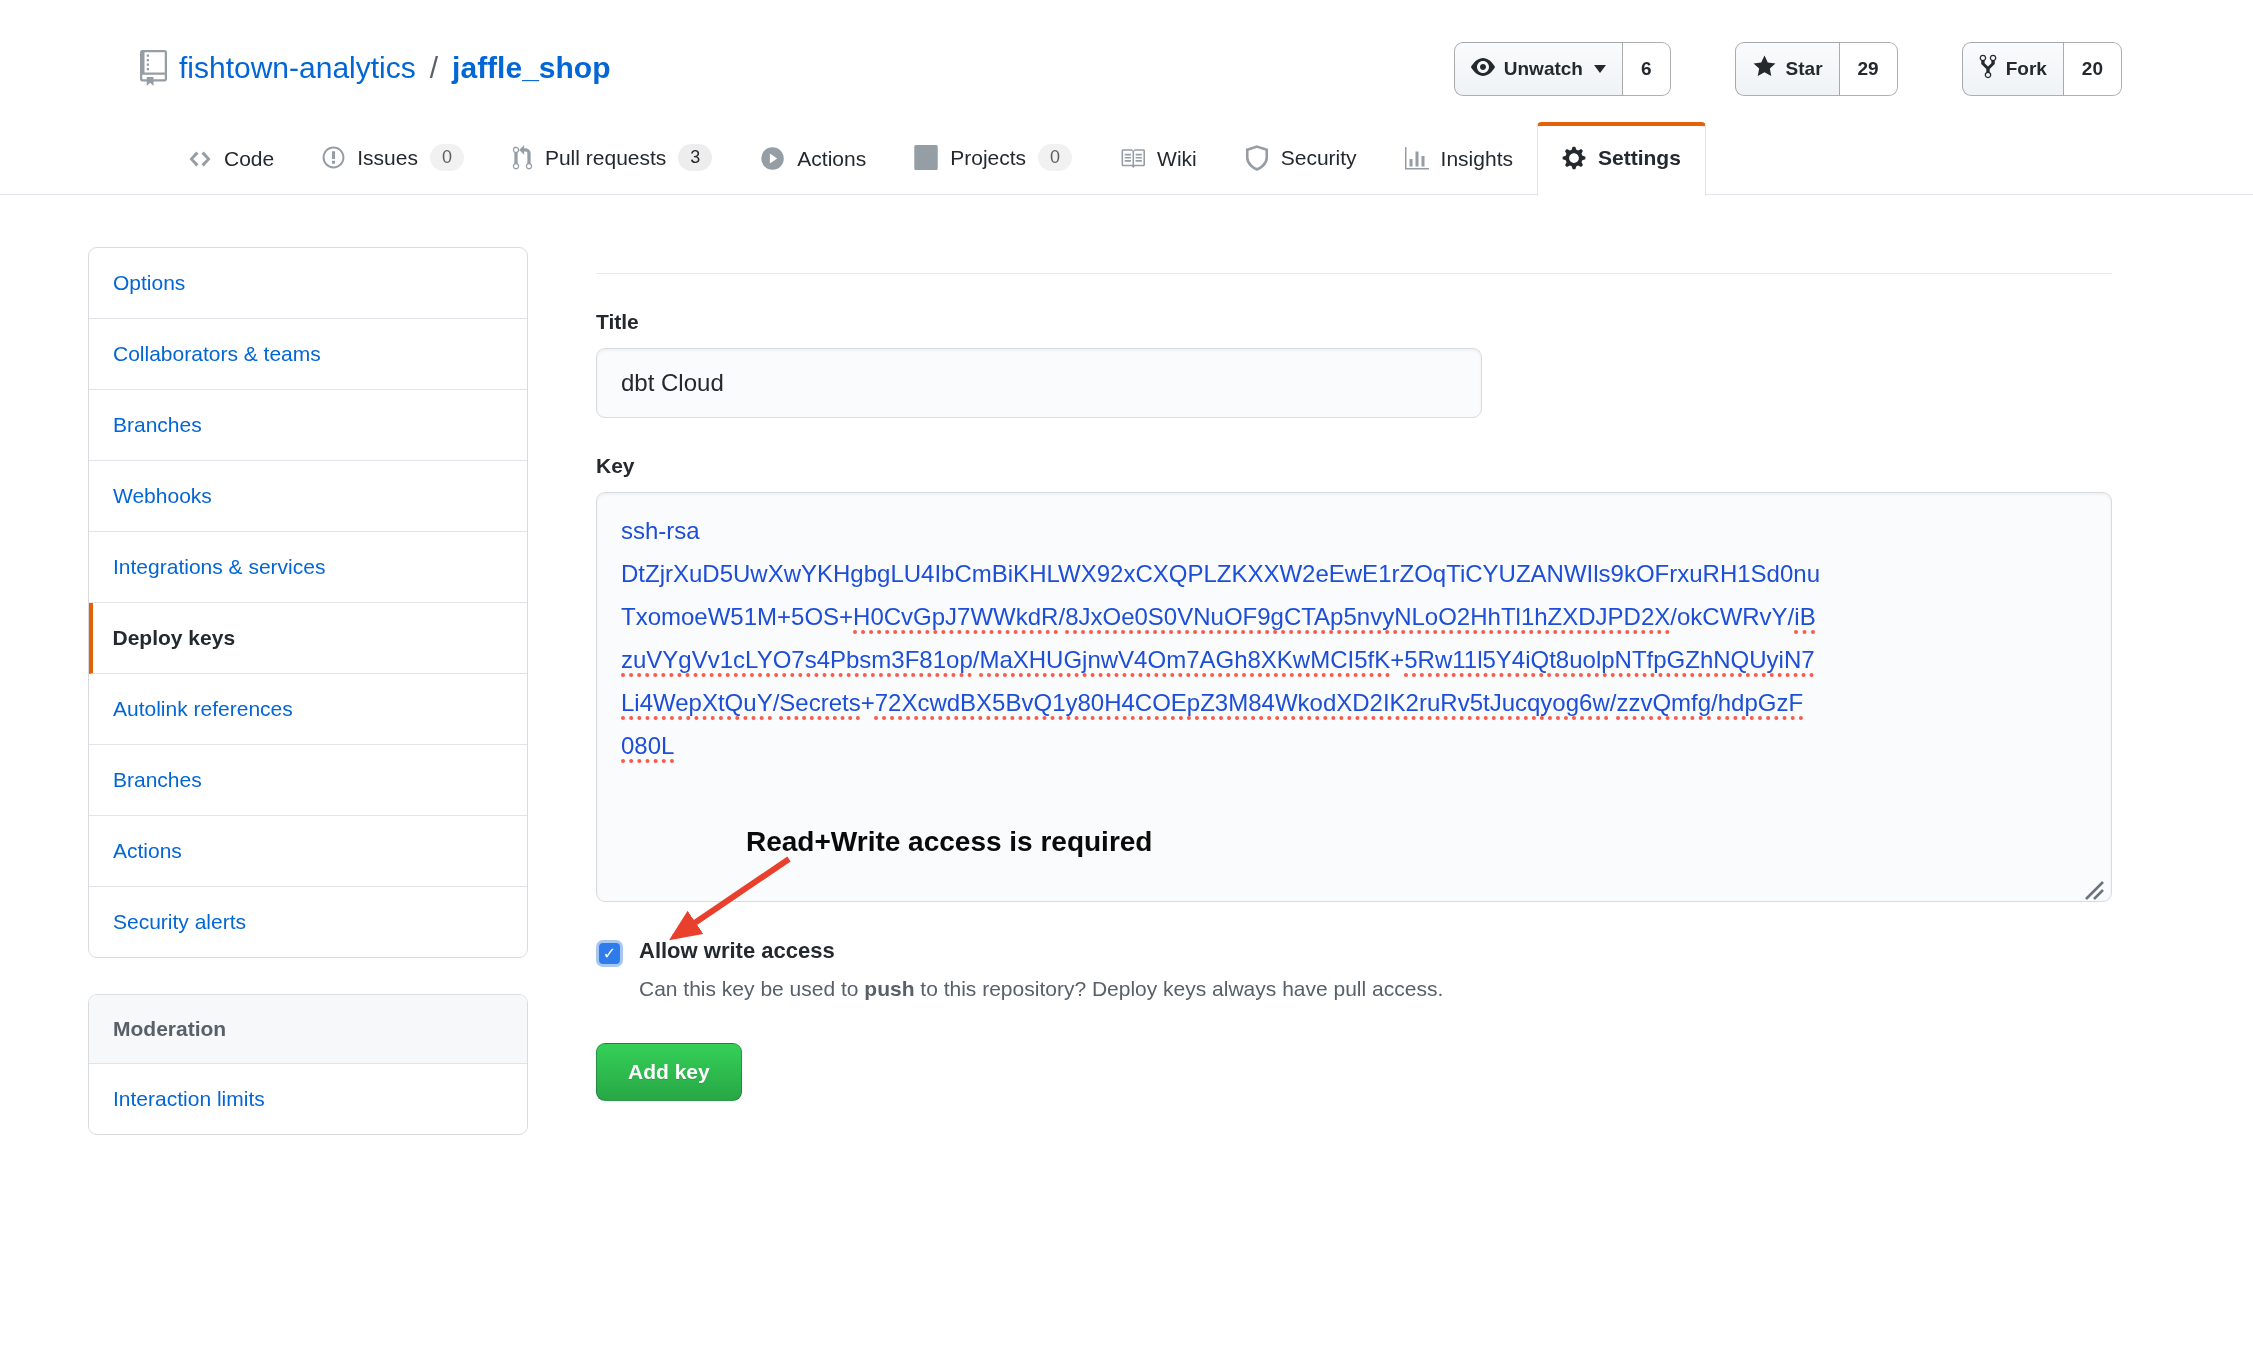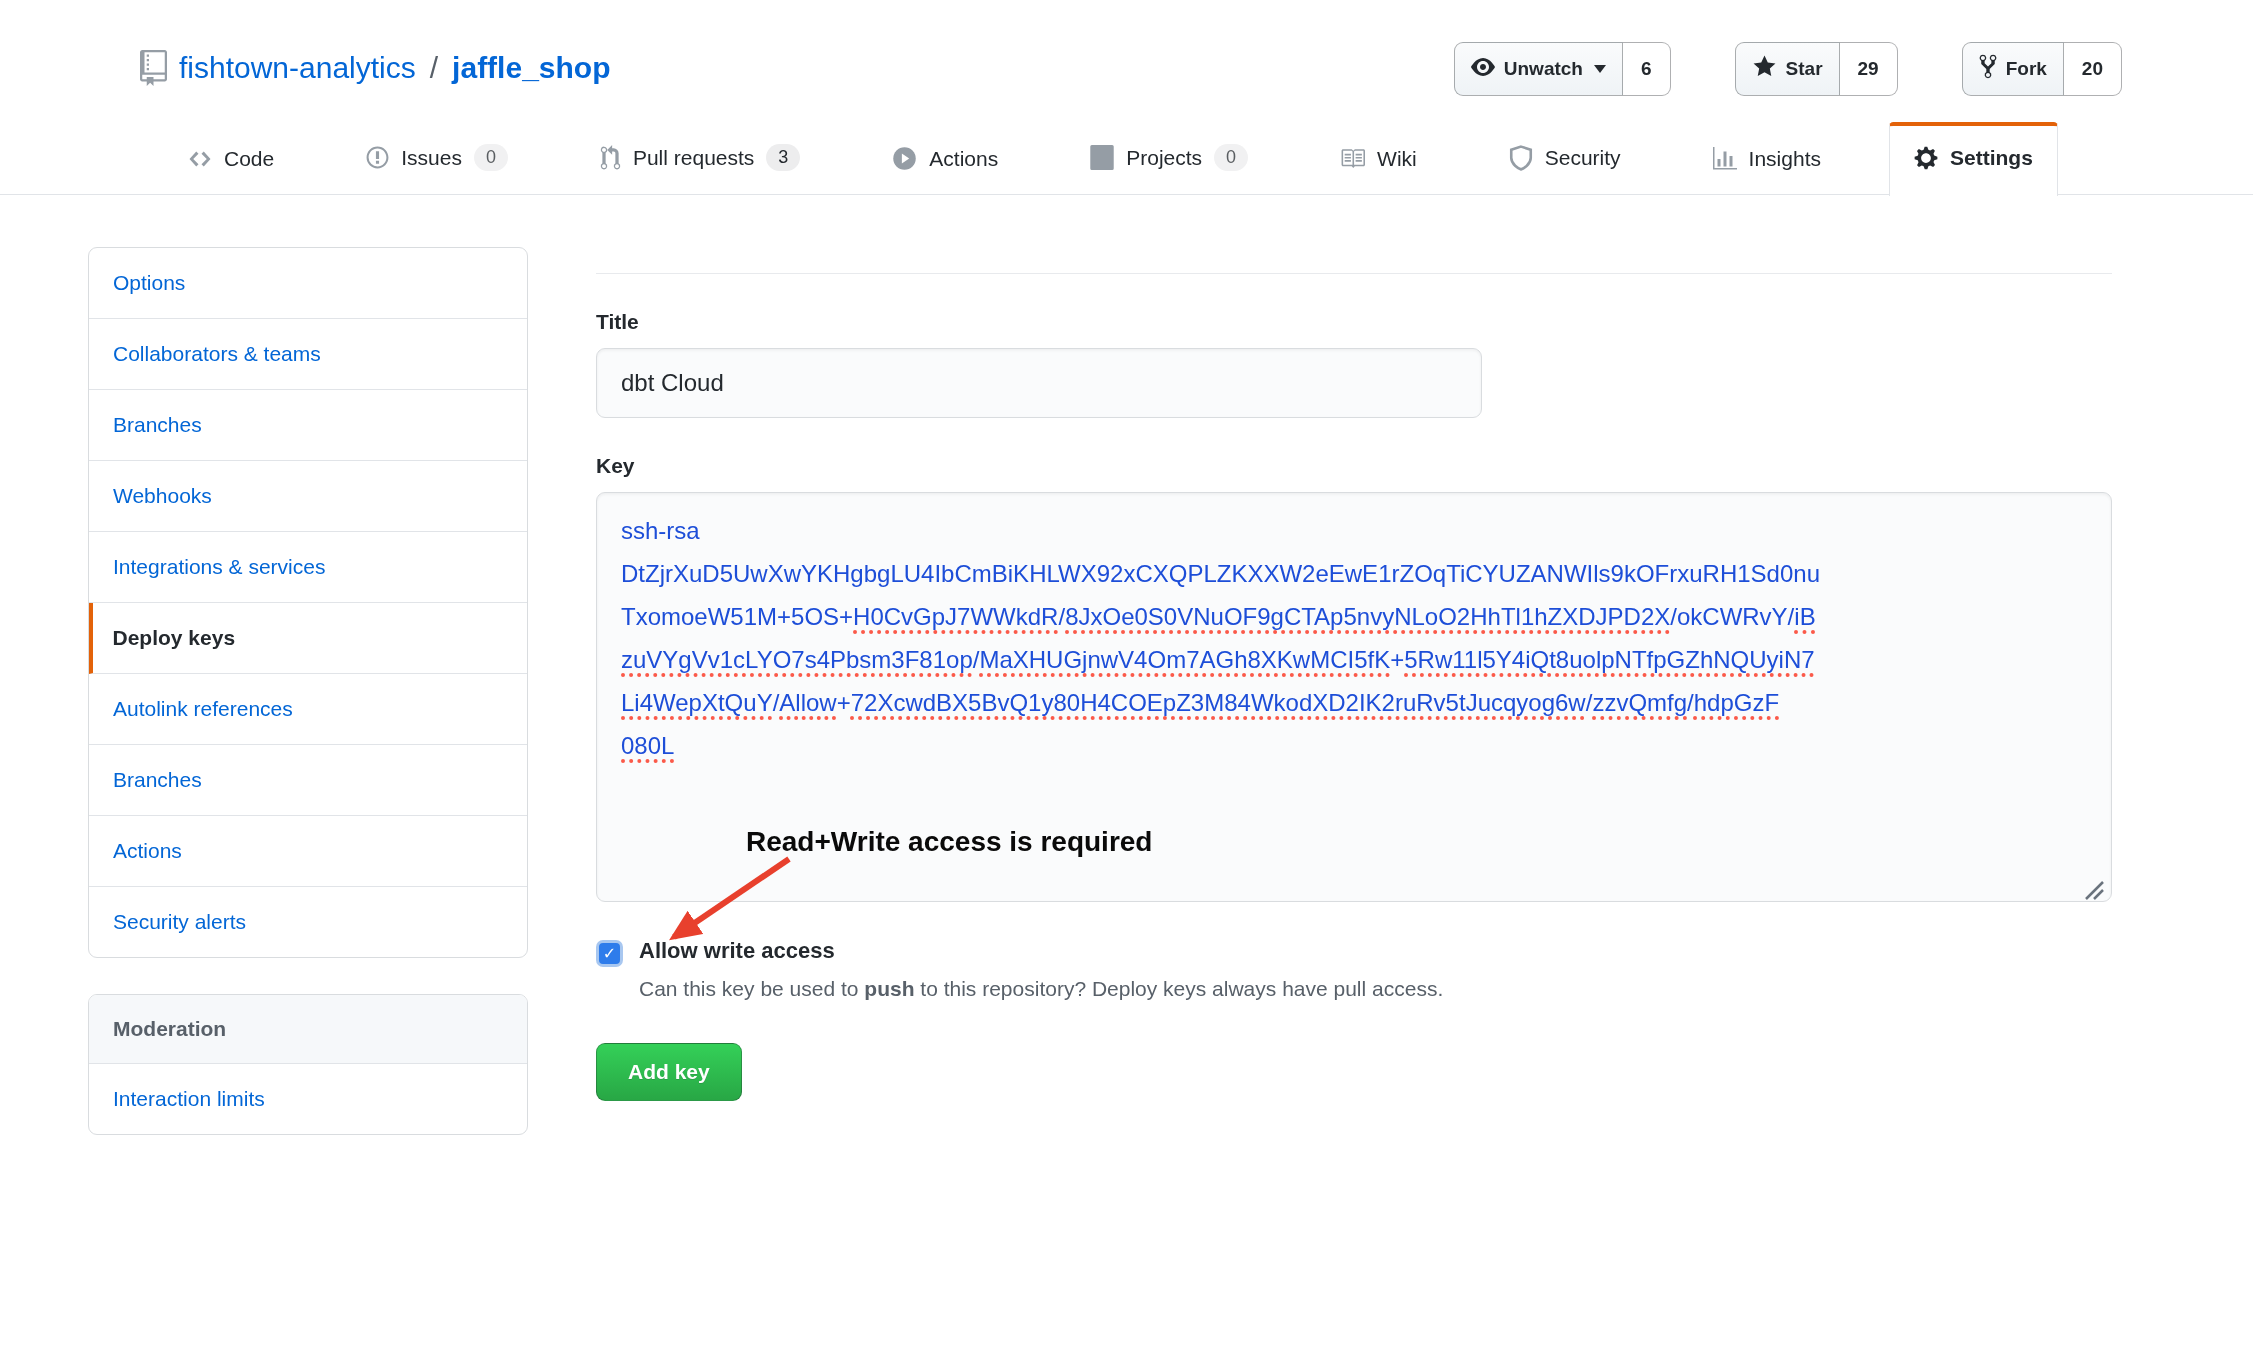--- a/index.html
+++ b/index.html
@@ -20,21 +20,21 @@
   .btn-social { display:flex; align-items:center; gap:9px; height:54px; padding:0 16px;
     background:linear-gradient(180deg,#fafbfc,#eff3f6); border:1.5px solid rgba(27,31,35,.35);
     border-radius:9px 0 0 9px; font-size:19px; font-weight:700; color:#24292e; cursor:pointer; }
   .btn-social svg { fill:#24292e; }
   .btn-count { display:flex; align-items:center; height:54px; padding:0 18px; background:#fff;
     border:1.5px solid rgba(27,31,35,.35); border-left:none; border-radius:0 9px 9px 0;
     font-size:19px; font-weight:700; color:#24292e; cursor:pointer; }
   .caret { width:0; height:0; border-left:6.5px solid transparent; border-right:6.5px solid transparent; border-top:8px solid #24292e; margin-left:2px; }
 
   
-  .repo-nav { margin-top:26px; border-bottom:1.5px solid #e1e4e8; padding-left:164px; display:flex; align-items:flex-end;gap:44px; }
+  .repo-nav { margin-top:26px; border-bottom:1.5px solid #e1e4e8; padding-left:164px; display:flex; align-items:flex-end; }
   .tab { display:inline-flex; align-items:center; gap:12px; padding:22px 24px 23px; font-size:21px; color:#24292e; cursor:pointer; white-space:nowrap; }
   .tab svg { fill:#959da5; display:block; }
   .tab .shield-outline { fill:none; stroke:#959da5; stroke-width:1.6; }
   .tab.active { background:#fff; font-weight:700; border:1.5px solid #e1e4e8; border-bottom:none;
     border-top:4.5px solid #e36209; border-radius:4.5px 4.5px 0 0; padding-top:19px; margin-bottom:-1.5px; padding-bottom:24.5px; }
   .tab.active svg { fill:#24292e; }
   .counter { font-size:18px; font-weight:400; background:rgba(27,31,35,.08); border-radius:30px; padding:3px 12px; color:#24292e; }
   .counter.dim { opacity:.75; }
 
   
@@ -240,21 +240,21 @@
       <input class="title-input" type="text" value="dbt Cloud" style="">
 
       <div class="field-label">Key</div>
 
       <div class="key-section">
         <div class="key-box" id="key-box" role="textbox">
           <div class="key-line"><span>ssh-rsa</span></div>
             <div class="key-line"><span>DtZjrXuD5UwXwYKHgbgLU4IbCmBiKHLWX92xCXQPLZKXXW2eEwE1rZOqTiCYUZANWIls9kOFrxuRH1Sd0nu</span></div>
             <div class="key-line"><span>TxomoeW51M+5OS+</span><span class="squiggle">H0CvGpJ7WWkdR</span><span>/</span><span class="squiggle">8JxOe0S0VNuOF9gCTAp5nvyNLoO2HhTl1hZXDJPD2X</span><span>/okCWRvY/</span><span class="squiggle">iB</span></div>
             <div class="key-line"><span class="squiggle">zuVYgVv1cLYO7s4Pbsm3F81op</span><span>/</span><span class="squiggle">MaXHUGjnwV4Om7AGh8XKwMCI5fK</span><span>+</span><span class="squiggle">5Rw11l5Y4iQt8uolpNTfpGZhNQUyiN7</span></div>
-            <div class="key-line"><span class="squiggle">Li4WepXtQuY</span><span>/</span><span class="squiggle">Allow</span><span>+</span><span class="squiggle">72XcwdBX5BvQ1y80H4COEpZ3M84WkodXD2IK2ruRv5tJucqyog6w</span><span>/</span><span class="squiggle">zzvQmfg</span><span>/</span><span class="squiggle">hdpGzF</span></div>
+            <div class="key-line"><span class="squiggle">Li4WepXtQuY</span><span>/</span><span class="squiggle">Secrets</span><span>+</span><span class="squiggle">72XcwdBX5BvQ1y80H4COEpZ3M84WkodXD2IK2ruRv5tJucqyog6w</span><span>/</span><span class="squiggle">zzvQmfg</span><span>/</span><span class="squiggle">hdpGzF</span></div>
             <div class="key-line"><span class="squiggle">080L</span></div>
             <span class="resize-handle">
             <svg width="24" height="24" viewBox="0 0 24 24">
                 <path d="M4 21 L21 4 M12 21 L21 12" stroke="#6a737d" stroke-width="2.5" fill="none"></path>
               </svg>
           </span>
         </div>
 
         <div class="annotation-text">Read+Write access is required</div>
         <svg class="annotation-arrow" viewBox="0 0 1464 520">

